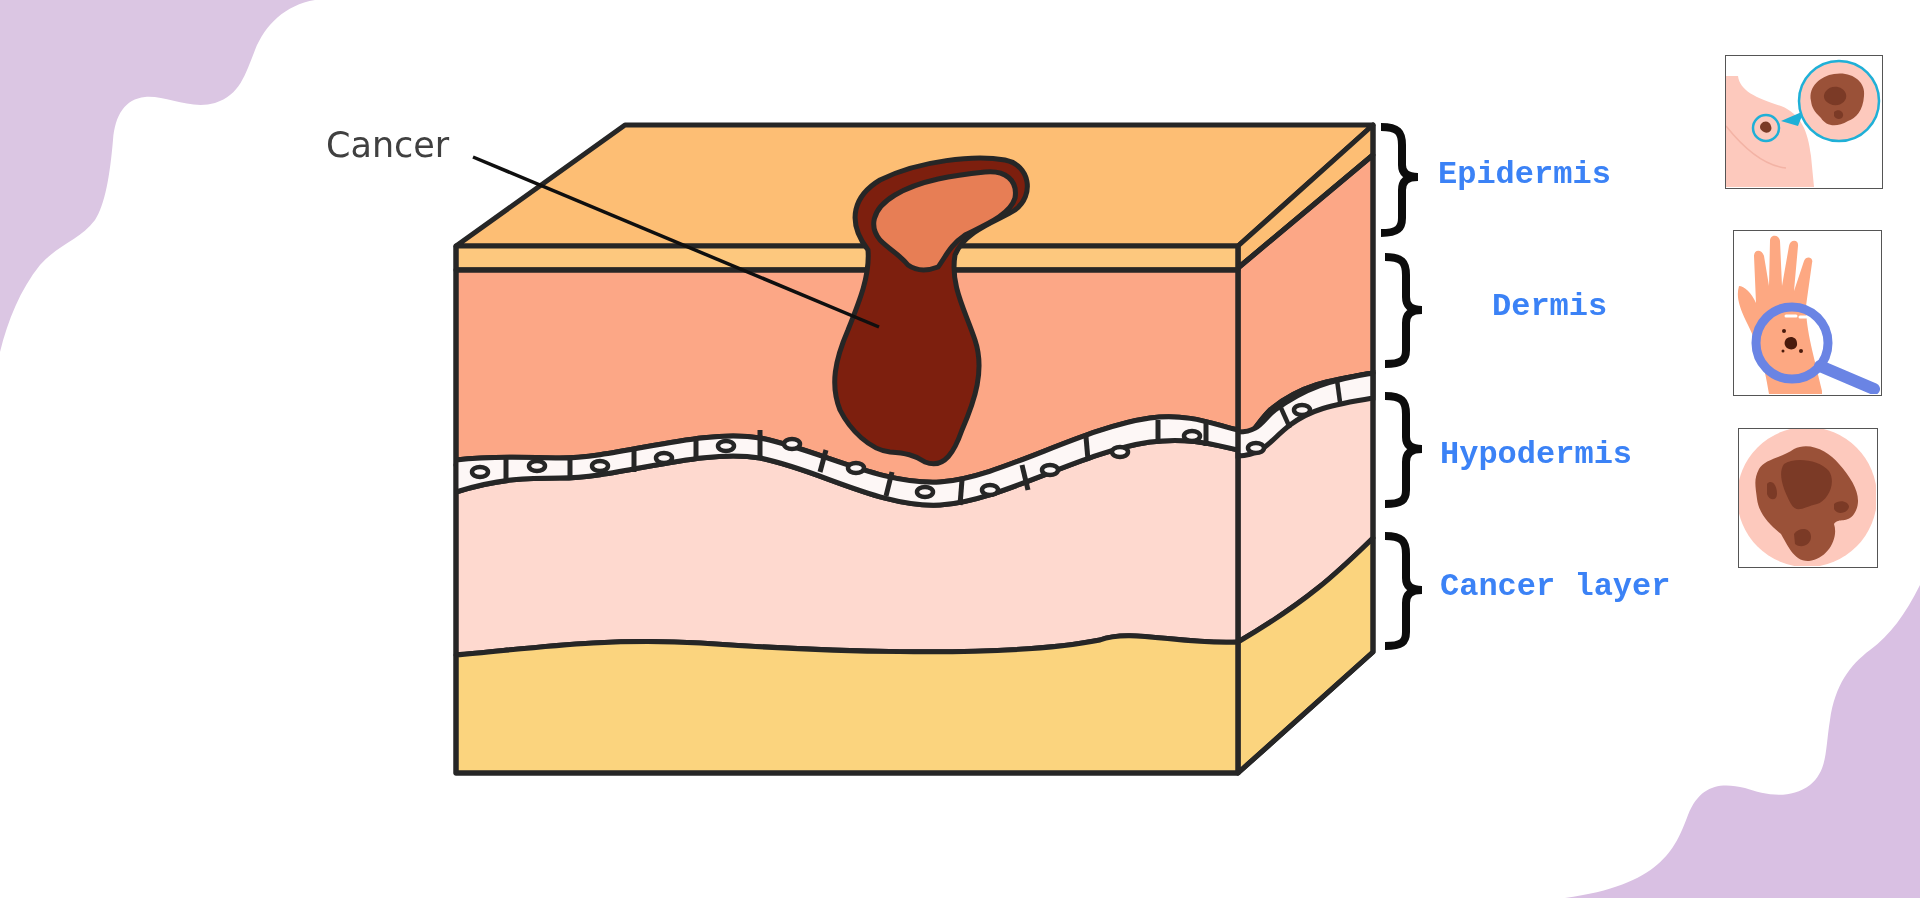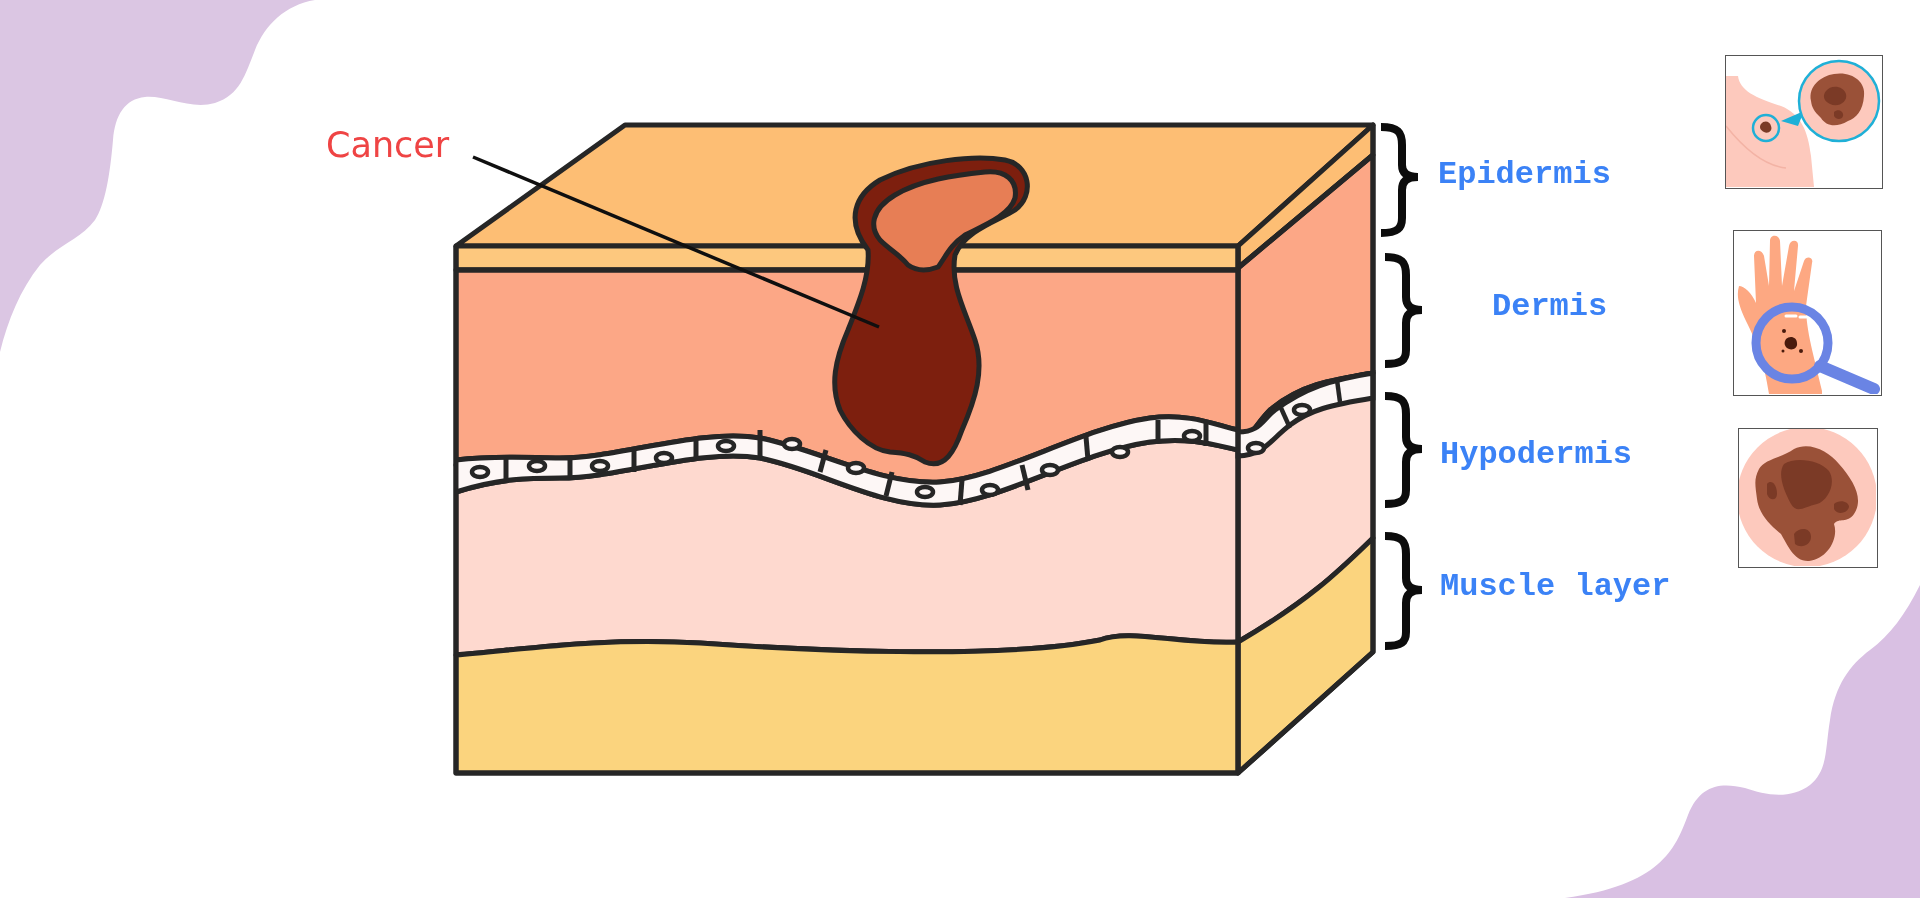--- a/index.html
+++ b/index.html
@@ -1,19 +1,19 @@
 <!DOCTYPE html>
 <html><head>
 <meta charset="utf-8">
 <style>
   html, body { margin: 0; padding: 0; }
   body { width: 1920px; height: 900px; background: #ffffff; position: relative; overflow: hidden; font-family: "DejaVu Sans", sans-serif; }
   .blob { position: absolute; }
   .diagram { position: absolute; left: 0; top: 0; width: 1920px; height: 900px; }
-  .label-cancer { position: absolute; left: 326px; top: 125px; font-family: "DejaVu Sans", sans-serif; font-size: 35px; color: #ef4444; font-weight: normal; }
+  .label-cancer { position: absolute; left: 326px; top: 125px; font-family: "DejaVu Sans", sans-serif; font-size: 35px; color: #404040; font-weight: normal; }
   .layer-label { position: absolute; font-family: Liberation Mono, monospace; font-weight: bold; font-size: 32px; color: #3b82f6; white-space: nowrap; }
   .thumb { position: absolute; background: #fff; border: 1.5px solid #555; box-sizing: border-box; overflow: hidden; }
   .thumb svg { display: block; }
 </style>
 </head>
 <body>
 
 <svg class="blob" width="340" height="360" style="left:0;top:0;" viewBox="0 0 340 360">
   <path d="M0,0 L315,0 C285,5 265,25 255,50 C245,75 240,95 215,103 C190,110 165,95 145,97 C125,99 115,115 113,140 C110,175 105,205 95,220 C80,240 60,243 40,265 C20,290 8,320 0,352 Z" fill="#dbc6e3"></path>
 </svg>
@@ -101,21 +101,21 @@
     <path d="M1385,257 C1402,257 1406,262 1406,275 L1406,297 C1406,305 1410,310 1422,310 C1410,310 1406,315 1406,323 L1406,350 C1406,360 1402,364 1385,364"></path>
     <path d="M1385,396 C1402,396 1406,401 1406,414 L1406,437 C1406,444 1410,449 1422,449 C1410,449 1406,454 1406,462 L1406,490 C1406,500 1402,504 1385,504"></path>
     <path d="M1385,536 C1402,536 1406,541 1406,554 L1406,578 C1406,585 1410,590 1422,590 C1410,590 1406,595 1406,603 L1406,632 C1406,642 1402,646 1385,646"></path>
   </g>
 </svg>
 
 <div class="label-cancer">Cancer</div>
 <div class="layer-label" style="left:1438px;top:156px;">Epidermis</div>
 <div class="layer-label" style="left:1492px;top:288px;">Dermis</div>
 <div class="layer-label" style="left:1440px;top:436px;">Hypodermis</div>
-<div class="layer-label" style="left:1440px;top:568px;">Muscle layer</div>
+<div class="layer-label" style="left:1440px;top:568px;">Cancer layer</div>
 
 <div class="thumb" style="left:1725px;top:55px;width:158px;height:134px;">
   <svg width="155" height="131" viewBox="0 0 155 131">
     <path d="M0,20 L12,20 C14,35 30,42 55,50 C75,58 82,75 85,100 L88,131 L0,131 Z" fill="#fdc9bd"></path>
     <path d="M0,70 C20,95 40,110 60,112" stroke="#f3b3a5" stroke-width="1.5" fill="none"></path>
     <circle cx="40" cy="72" r="13" fill="none" stroke="#1fb0d7" stroke-width="2.5"></circle>
     <path d="M35,68 C38,64 44,65 45,70 C47,75 42,78 38,76 C34,74 33,71 35,68 Z" fill="#7b3a26"></path>
     <polygon points="55,65 78,55 72,70" fill="#1fb0d7"></polygon>
     <circle cx="113" cy="45" r="40" fill="#fdc9bd" stroke="#1fb0d7" stroke-width="2.5"></circle>
     <path d="M85,45 C82,30 95,20 108,18 C125,15 140,25 138,40 C137,55 130,62 122,65 C110,72 100,70 95,62 C88,55 86,52 85,45 Z" fill="#9a5138"></path>

